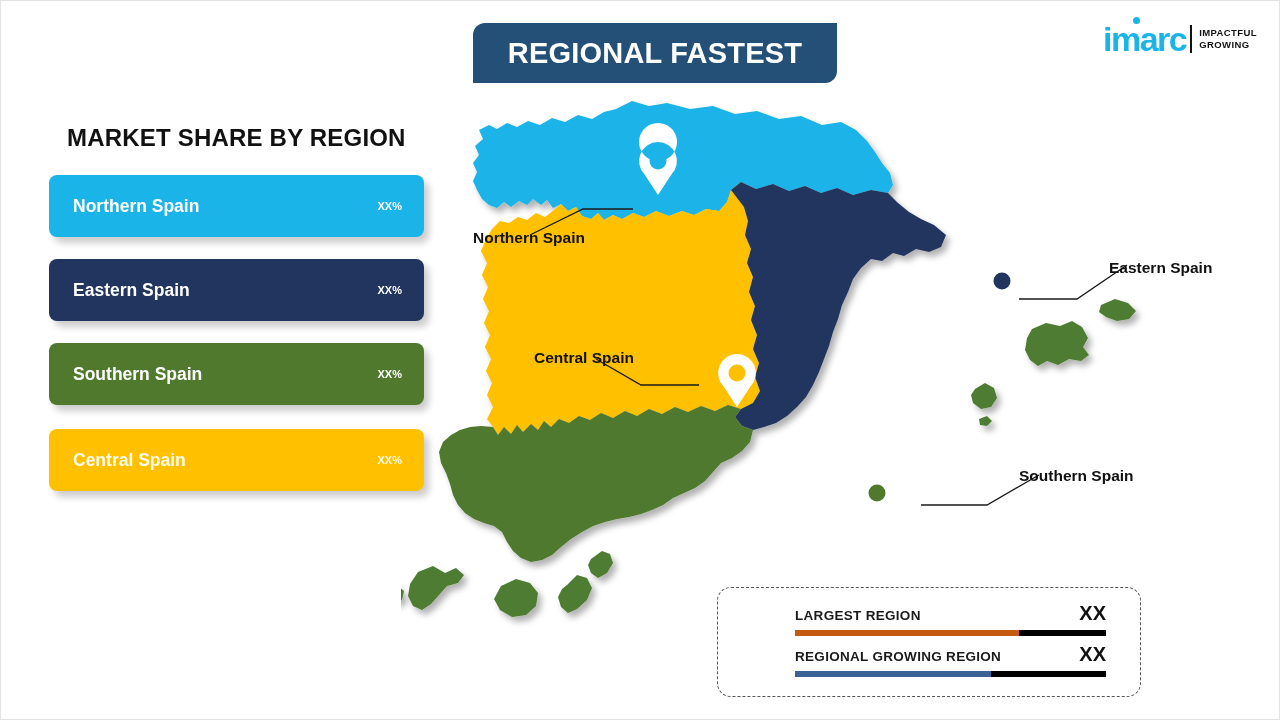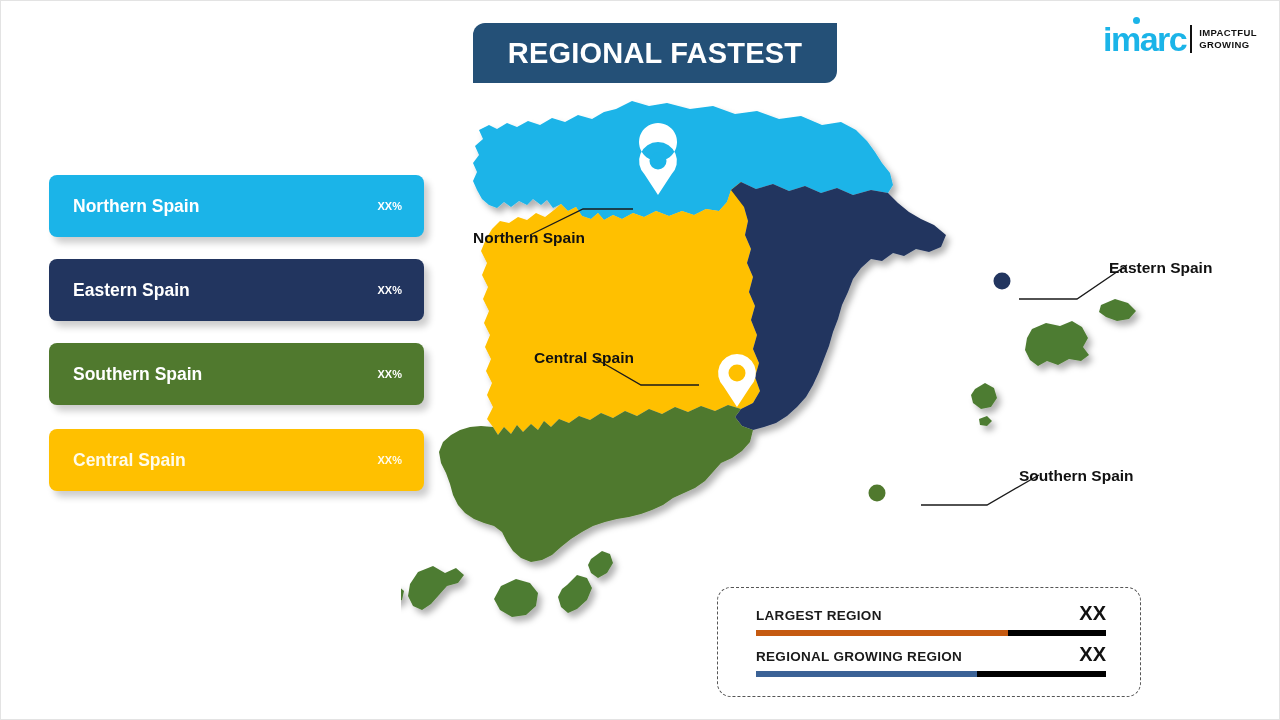--- a/index.html
+++ b/index.html
@@ -129,21 +129,21 @@
   
   #summary {
     position: absolute;
     left: 716px; top: 586px;
     width: 424px; height: 110px;
     border: 1.4px dashed #555555;
     border-radius: 14px;
     box-sizing: border-box;
     padding: 14px 34px 0 38px;
   }
-  .summary-row { position: relative; margin-bottom: 7px; }
+  .summary-row { position: relative; margin-bottom: 7px; margin-left: 39px; }
   .summary-line {
     display: flex; align-items: baseline;
     justify-content: space-between;
   }
   .summary-label {
     font-size: 13.5px; font-weight: bold;
     color: #1a1a1a; letter-spacing: 0.3px;
   }
   .summary-value {
     font-size: 20px; font-weight: bold;
@@ -174,20 +174,21 @@
   <div id="logo">
     <div id="logo-dot"></div>
     <span id="logo-word">imarc</span>
     <div id="logo-sep"></div>
     <div id="logo-tag">
       <span>IMPACTFUL</span>
       <span>GROWING</span>
     </div>
   </div>
 
+  <div id="panel-heading">MARKET SHARE BY REGION</div>
 
   <div class="share-bar" id="share-0" style="background: rgb(27, 180, 232);">
     <span class="share-label">Northern Spain</span>
     <span class="share-value">XX%</span>
   </div>
   <div class="share-bar" id="share-1" style="background: rgb(34, 53, 95);">
     <span class="share-label">Eastern Spain</span>
     <span class="share-value">XX%</span>
   </div>
   <div class="share-bar" id="share-2" style="background: rgb(80, 121, 46);">

